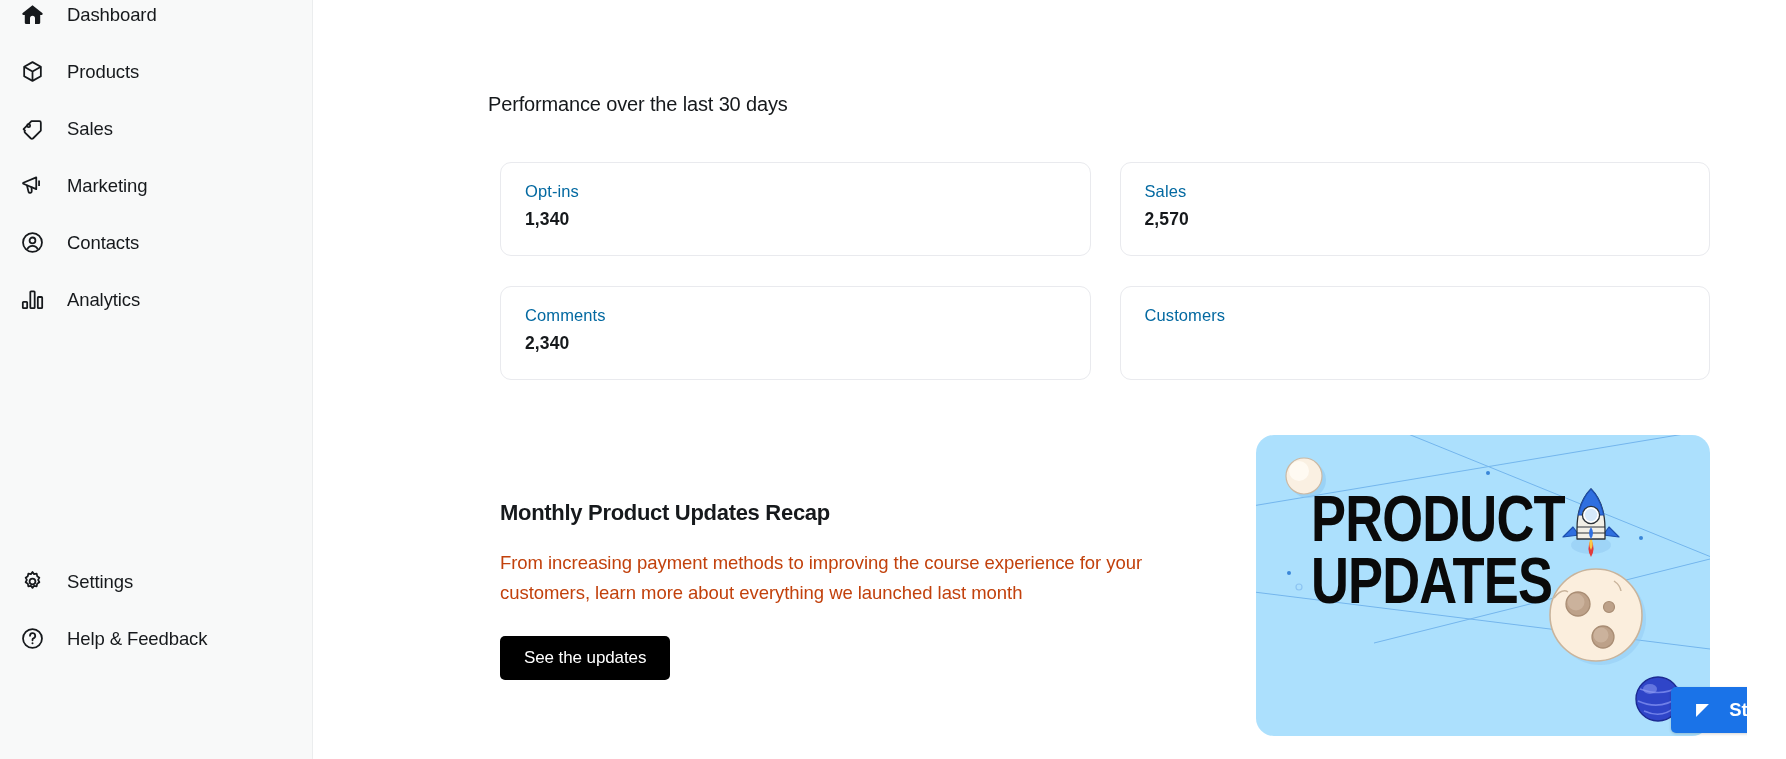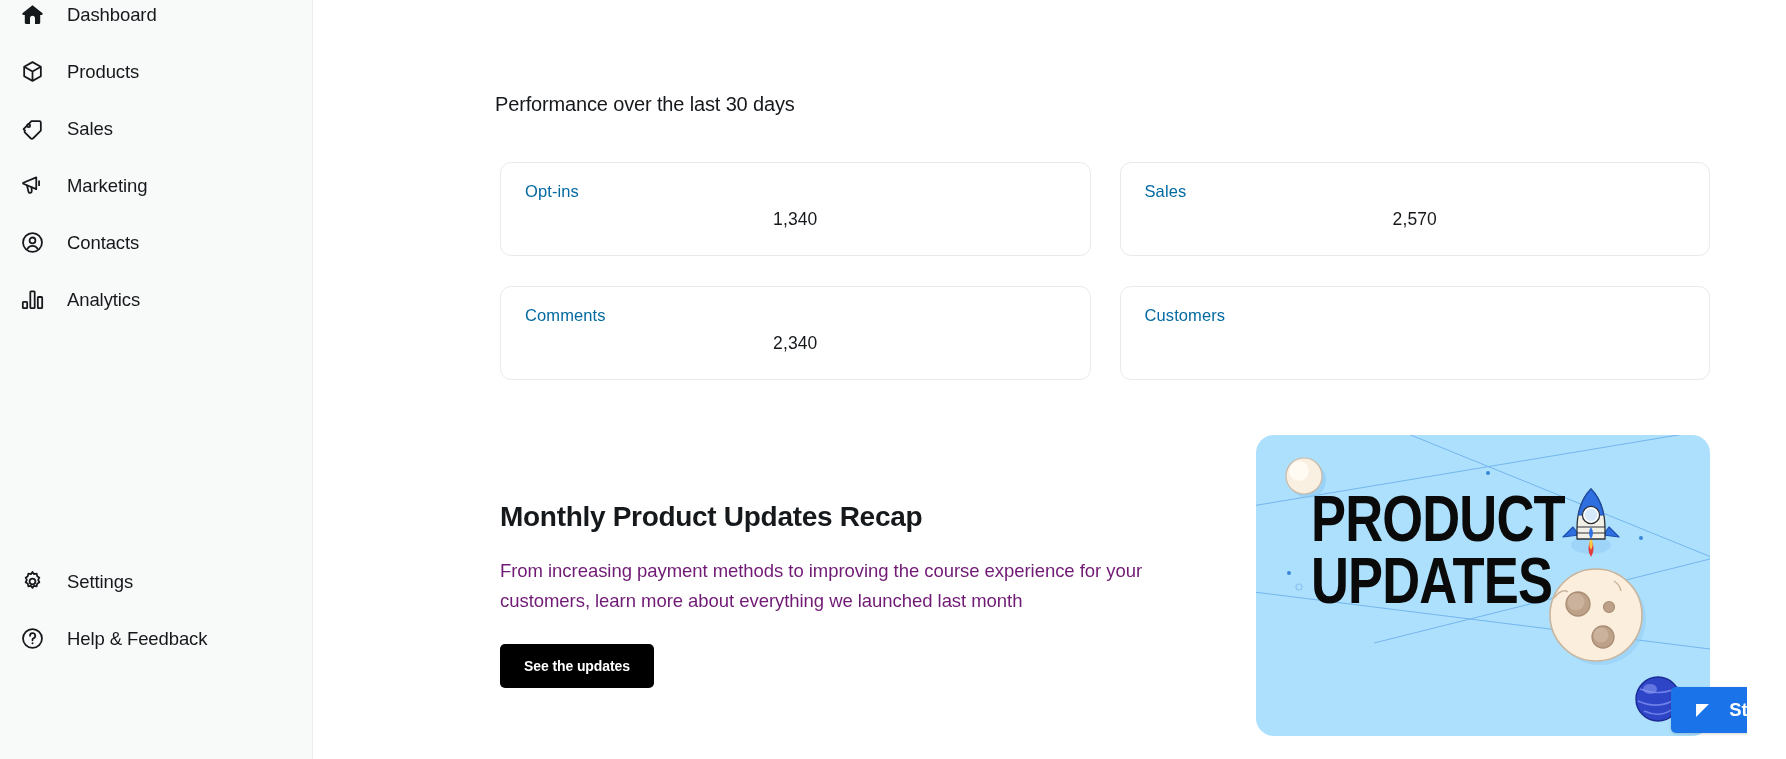--- a/index.html
+++ b/index.html
@@ -71,21 +71,21 @@
   .main {
     position: absolute;
     left: 313px; top: 0;
     right: 0; bottom: 0;
     background: #ffffff;
     overflow: hidden;
   }
 
   .perf-title {
     position: absolute;
-    left: 182px;
+    left: 175px;
     top: 93px;
     font-size: 20px;
     color: #16191c;
     letter-spacing: -0.15px;
     white-space: nowrap;
   }
 
   
   .stat-grid {
     position: absolute;
@@ -106,63 +106,62 @@
   }
   .stat-label {
     font-size: 16.5px;
     color: #0369a1;
     letter-spacing: 0.1px;
     line-height: 1.2;
   }
   .stat-value {
     margin-top: 7px;
     font-size: 17.5px;
-    font-weight: normal;
+    font-weight: bold;
     color: #16191c;
     letter-spacing: 0.1px;
     line-height: 1.2;
-    text-align: center;
   }
 
   
   .promo-text {
     position: absolute;
     left: 187px;
     top: 500px;
     width: 700px;
   }
   .promo-heading {
-    font-size: 28px;
+    font-size: 22px;
     font-weight: bold;
     color: #16191c;
     letter-spacing: -0.3px;
     line-height: 1.2;
   }
   .promo-body {
     margin-top: 22px;
     font-size: 18.5px;
-    color: #701a75;
+    color: #c2410c;
     line-height: 1.62;
     letter-spacing: -0.05px;
     width: 700px;
   }
   .promo-cta {
     margin-top: 28px;
     display: inline-flex;
     align-items: center;
     justify-content: center;
     height: 44px;
     padding: 0 24px;
     background: #000000;
     color: #ffffff;
     border: none;
     border-radius: 5px;
     font-family: "Liberation Sans", sans-serif;
-    font-size: 14px;
-    font-weight: bold;
+    font-size: 17px;
+    font-weight: normal;
     letter-spacing: -0.1px;
     cursor: pointer;
   }
 
   
   .promo-banner {
     position: absolute;
     left: 943px;
     top: 435px;
     width: 454px;

